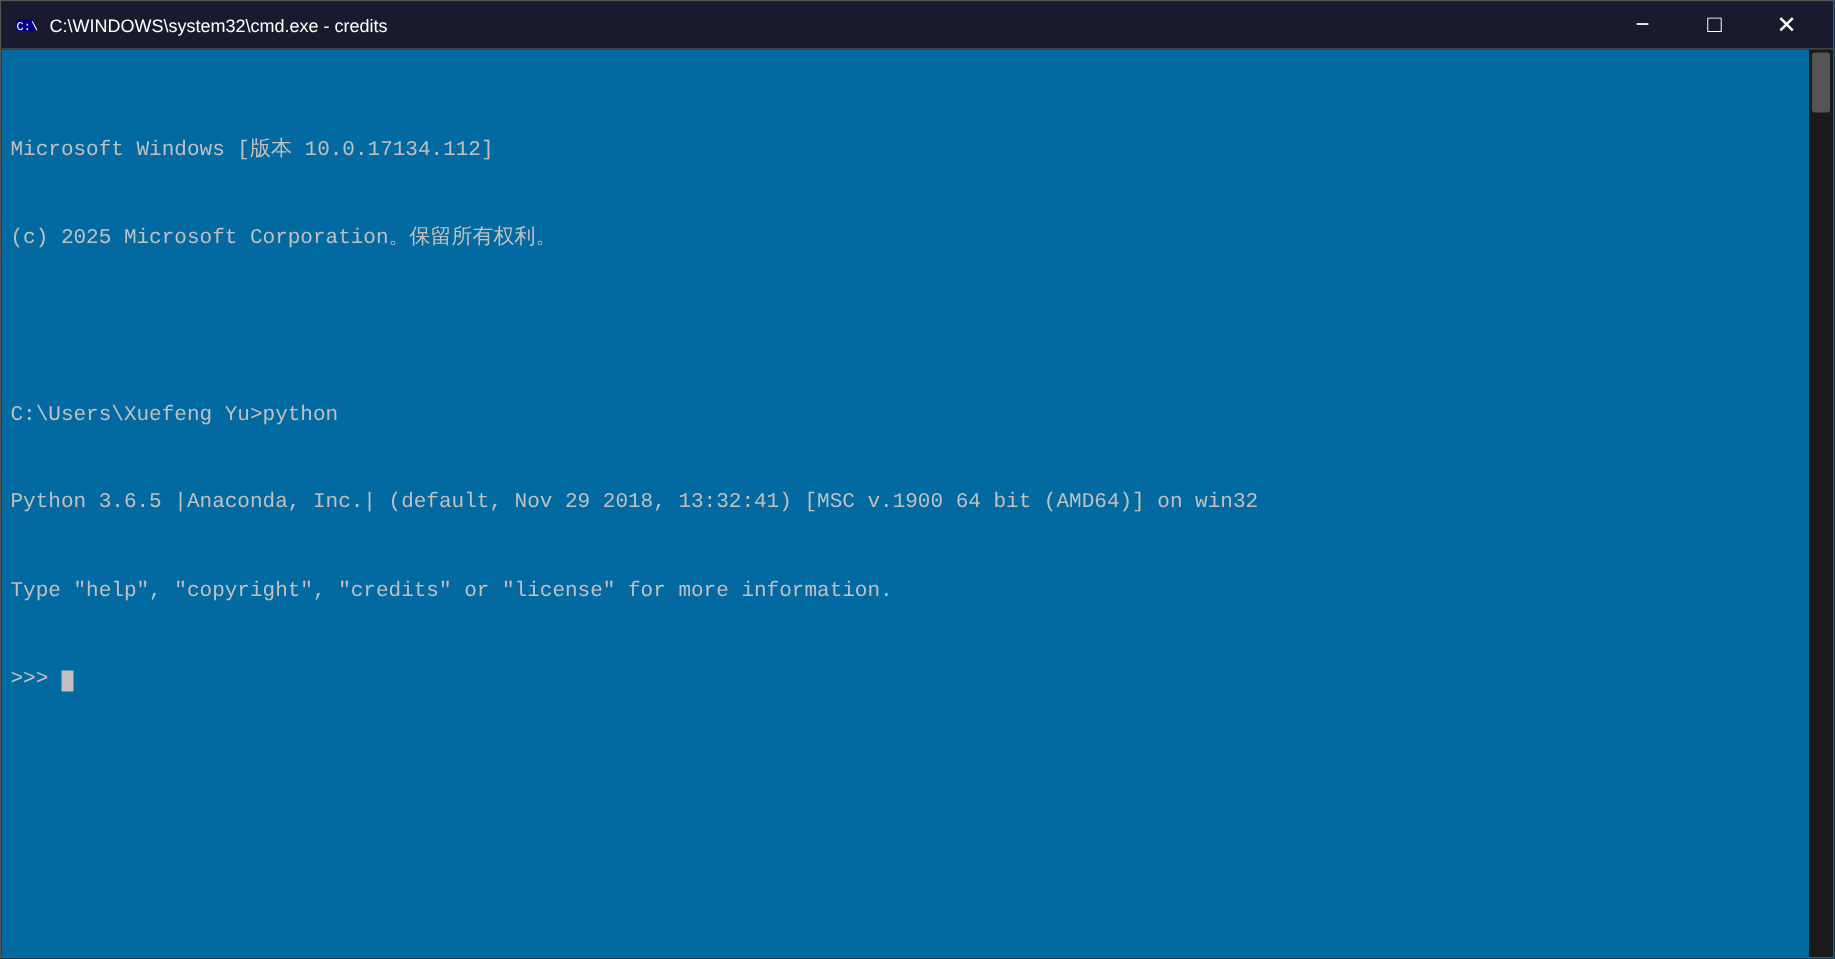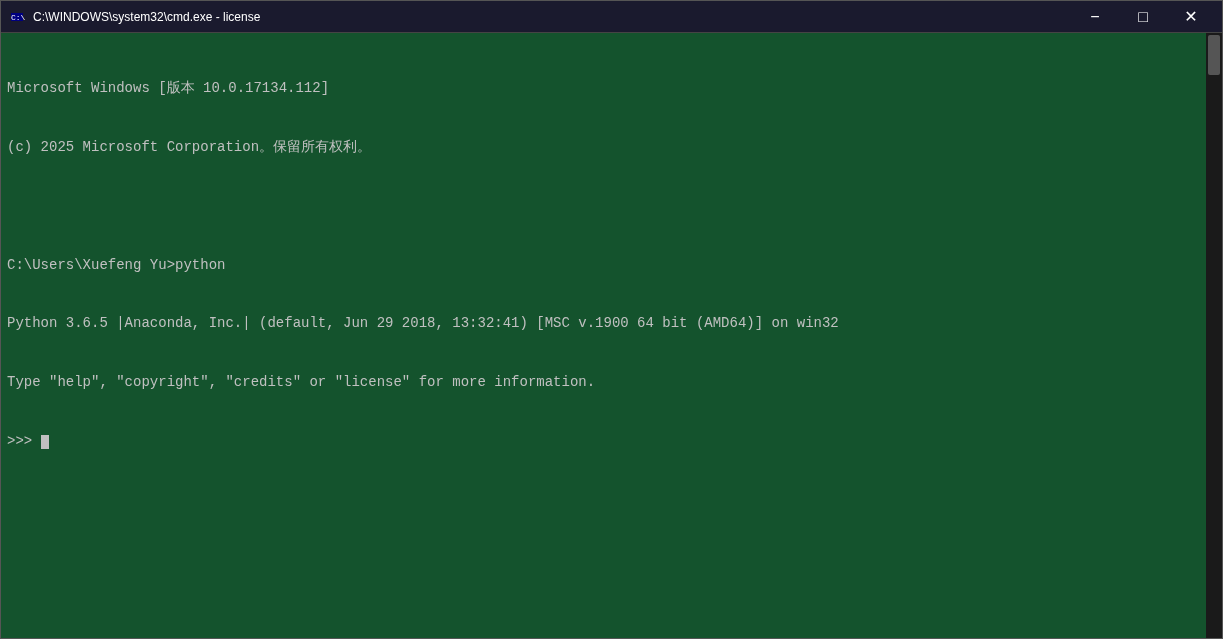--- a/index.html
+++ b/index.html
@@ -75,22 +75,22 @@
       font-size: 16px;
       display: flex;
       align-items: center;
       justify-content: center;
       cursor: pointer;
       font-family: 'Segoe UI', sans-serif;
     }
 
     .console-area {
       flex: 1;
-      background: #14532d;
-      padding: 7px 6px;
+      background: #0369a1;
+      padding: 19px 6px;
       overflow: hidden;
       position: relative;
     }
 
     .console-text {
       color: #c0c0c0;
       font-size: 14px;
       line-height: 1.4;
       font-family: 'Courier New', Courier, monospace;
       white-space: pre;
@@ -138,36 +138,36 @@
 <div class="window">
   <div class="title-bar">
     <div class="title-bar-left">
       <div class="title-bar-icon">
         <svg viewBox="0 0 16 16" fill="none">
           <rect width="16" height="16" fill="#1a1a2e"></rect>
           <rect x="2" y="4" width="12" height="8" fill="#000080"></rect>
           <text x="2" y="11" fill="white" font-size="8" font-family="Courier New">C:\</text>
         </svg>
       </div>
-      <span class="title-bar-text">C:\WINDOWS\system32\cmd.exe - license</span>
+      <span class="title-bar-text">C:\WINDOWS\system32\cmd.exe - credits</span>
     </div>
     <div class="title-bar-controls">
       <button class="title-btn">−</button>
       <button class="title-btn">□</button>
       <button class="title-btn close">✕</button>
     </div>
   </div>
 
   <div class="console-area">
     <div class="console-text">
       <span class="line">Microsoft Windows [版本 10.0.17134.112]</span>
       <span class="line">(c) 2025 Microsoft Corporation。保留所有权利。</span>
       <span class="line">&nbsp;</span>
       <span class="line">C:\Users\Xuefeng Yu&gt;python</span>
-      <span class="line">Python 3.6.5 |Anaconda, Inc.| (default, Jun 29 2018, 13:32:41) [MSC v.1900 64 bit (AMD64)] on win32</span>
+      <span class="line">Python 3.6.5 |Anaconda, Inc.| (default, Nov 29 2018, 13:32:41) [MSC v.1900 64 bit (AMD64)] on win32</span>
       <span class="line">Type "help", "copyright", "credits" or "license" for more information.</span>
       <span class="line">&gt;&gt;&gt; <span class="cursor"></span></span>
     </div>
     <div class="scrollbar">
       <div class="scrollbar-thumb"></div>
     </div>
   </div>
 </div>
 
 </body></html>

